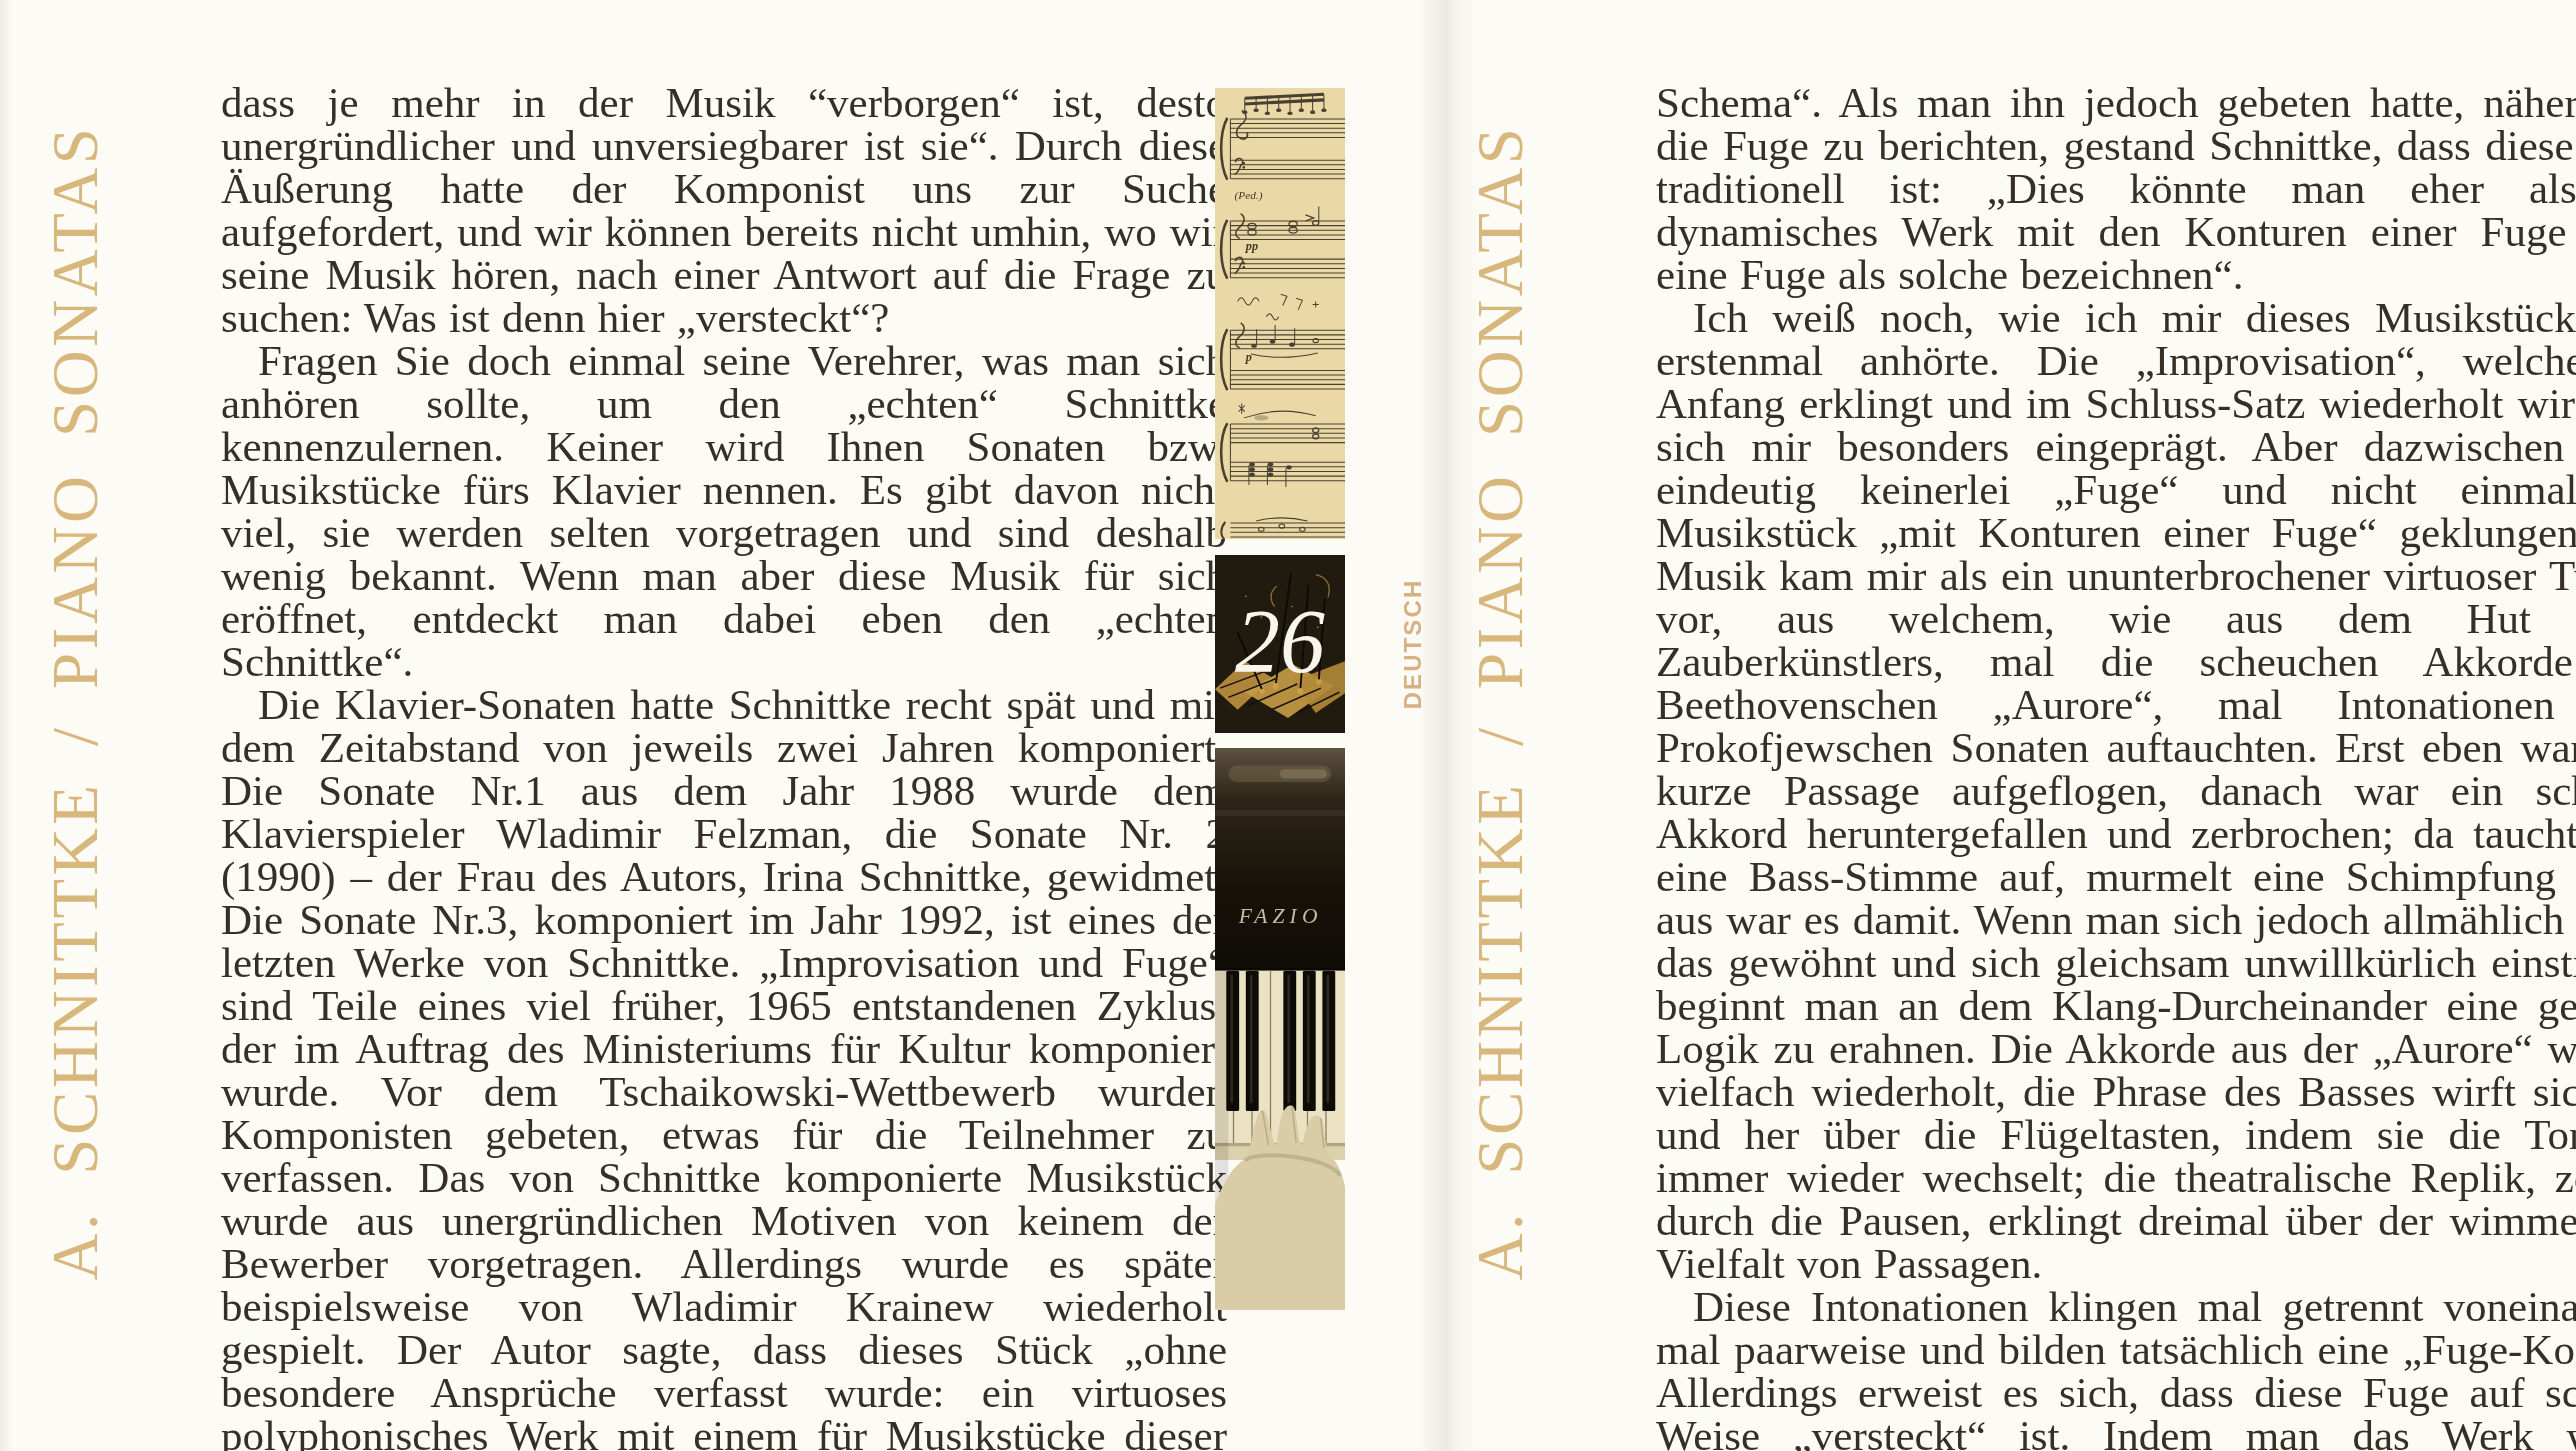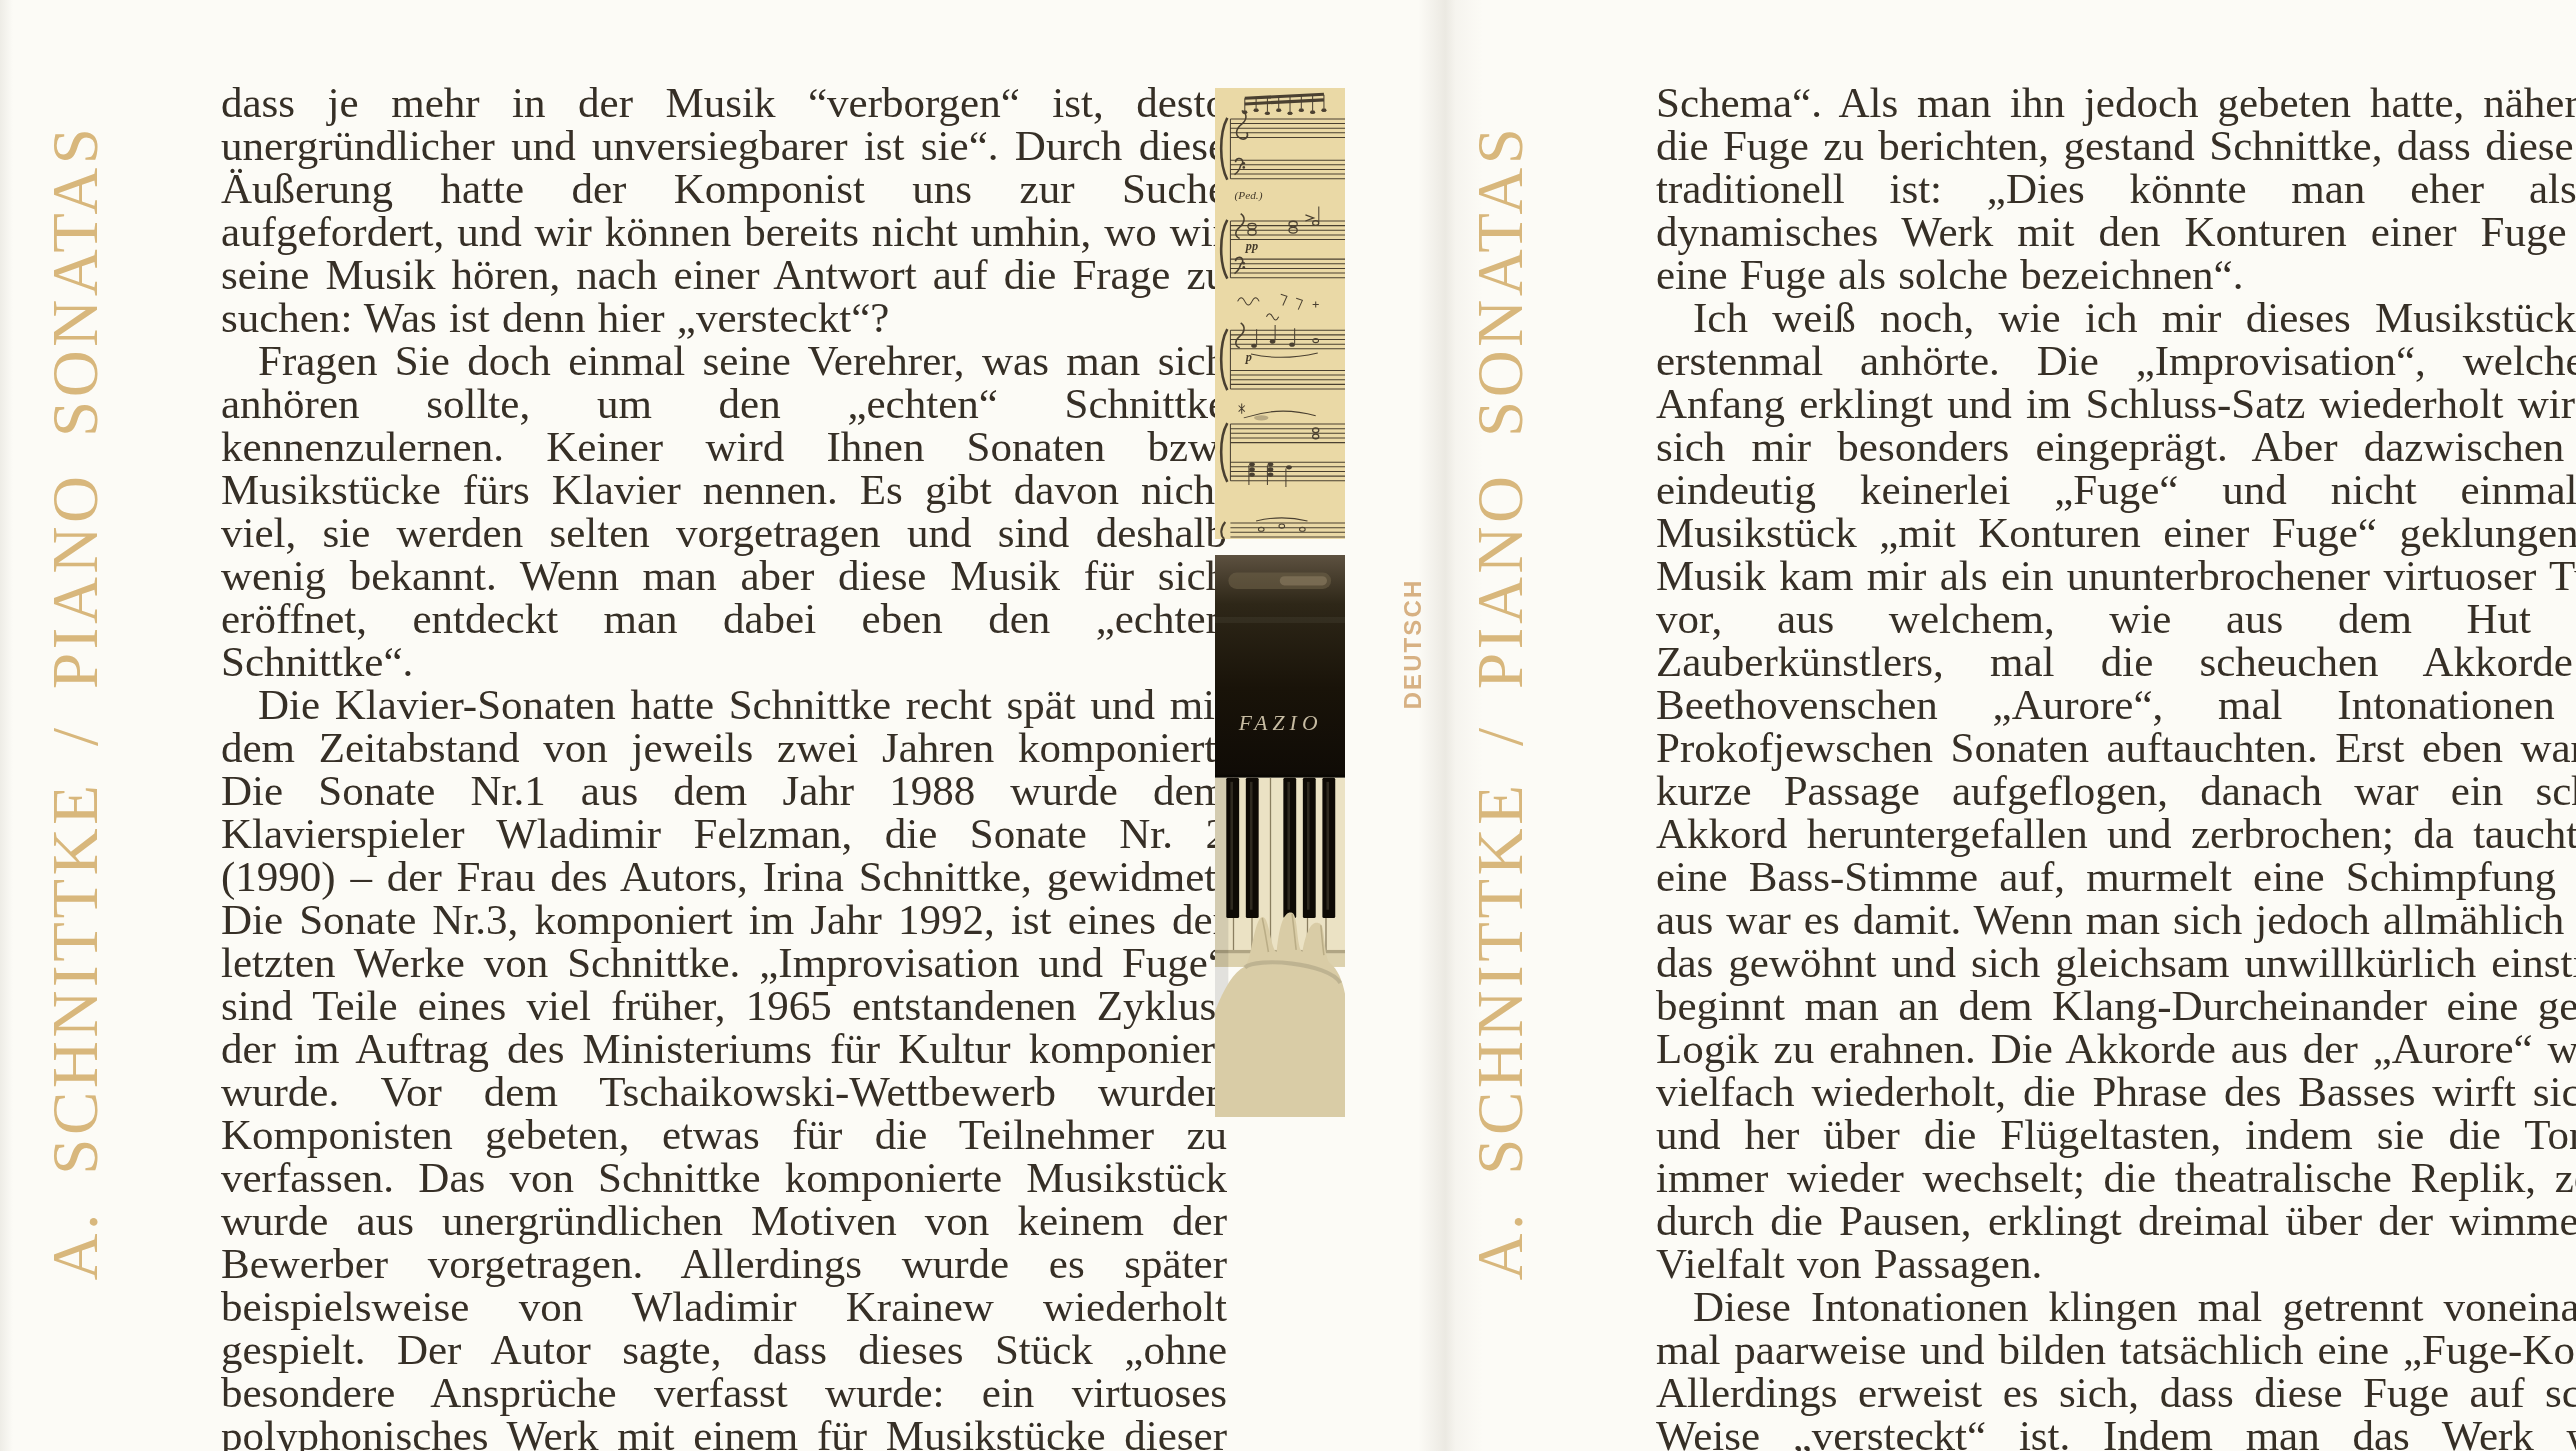--- a/index.html
+++ b/index.html
@@ -181,20 +181,26 @@
       <p class="ind">Die Klavier-Sonaten hatte Schnittke recht spät und mit dem Zeitabstand von jeweils zwei Jahren komponiert. Die Sonate Nr.1 aus dem Jahr 1988 wurde dem Klavierspieler Wladimir Felzman, die Sonate Nr. 2 (1990) – der Frau des Autors, Irina Schnittke, gewidmet. Die Sonate Nr.3, komponiert im Jahr 1992, ist eines der letzten Werke von Schnittke. „Improvisation und Fuge“ sind Teile eines viel früher, 1965 entstandenen Zyklus, der im Auftrag des Ministeriums für Kultur komponiert wurde. Vor dem Tschaikowski-Wettbewerb wurden Komponisten gebeten, etwas für die Teilnehmer zu verfassen. Das von Schnittke komponierte Musikstück wurde aus unergründlichen Motiven von keinem der Bewerber vorgetragen. Allerdings wurde es später beispielsweise von Wladimir Krainew wiederholt gespielt. Der Autor sagte, dass dieses Stück „ohne besondere Ansprüche verfasst wurde: ein virtuoses polyphonisches Werk mit einem für Musikstücke dieser Art durchaus charakteristischen</p>
     </div>
 
     <div class="rail" style="left:1215px;width:130px">
       <svg class="score" viewBox="0 0 253 875" preserveAspectRatio="none">
         <use href="#score-art" xlink:href="#score-art"></use>
         <text class="ped" x="38" y="215">(Ped.)</text>
         <text class="dyn" x="60" y="315">pp</text>
         <text class="dyn" x="60" y="530">p</text>
       </svg>
+      <div class="badge">
+        <svg viewBox="0 0 253 345" preserveAspectRatio="none">
+          <use href="#badge-art" xlink:href="#badge-art"></use>
+        </svg>
+        <div class="pageno">26</div>
+      </div>
       <svg class="kbd" viewBox="0 0 253 1090" preserveAspectRatio="none">
         <use href="#kbd-art" xlink:href="#kbd-art"></use>
         <text class="brand" x="46" y="340">FAZIO</text>
       </svg>
     </div>
 
     <div class="rotbox lang lang-left" style="left:1398px;top:555px;width:29px;height:178px">
       <div class="rot">DEUTSCH</div>
     </div>
   </section>

